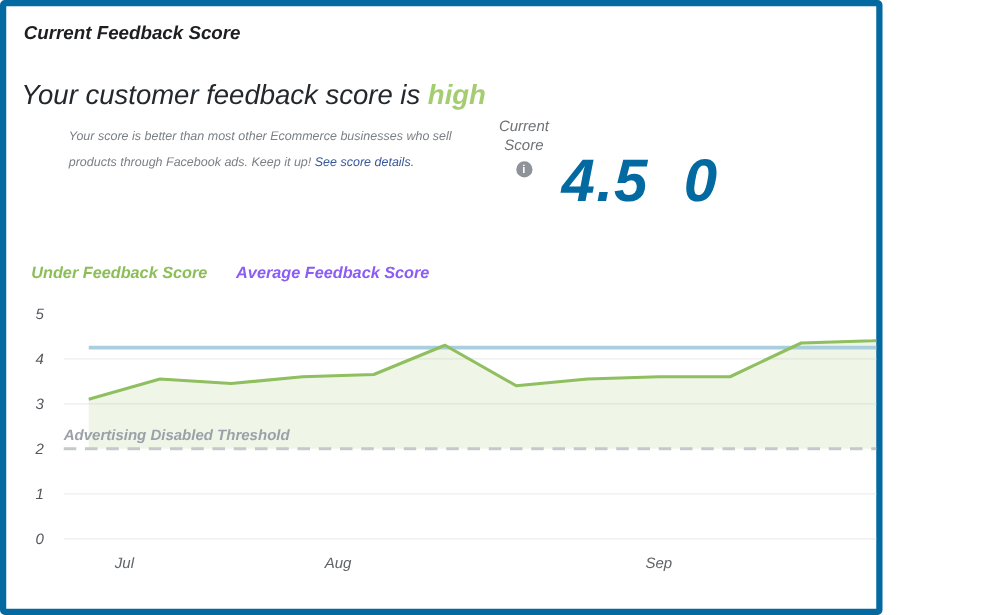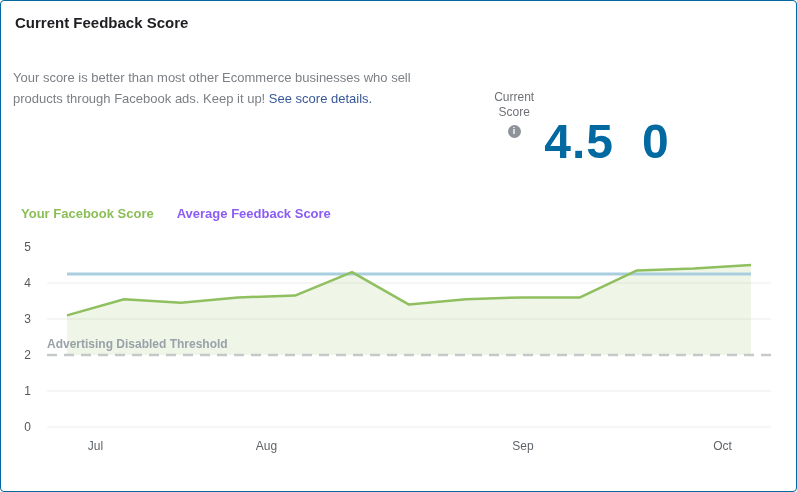--- a/index.html
+++ b/index.html
@@ -1,40 +1,42 @@
 <!DOCTYPE html>
 <html><head>
 <meta charset="utf-8">
 <style>
   * { margin:0; padding:0; box-sizing:border-box; }
   body {
     font-family: "Liberation Sans", sans-serif;
     background:#fff; width:797px; height:492px; overflow:hidden;
   }
   .card {
-    position:relative; width:797px; height:492px;
-    background:#fff; border:1px solid #0369a1; border-radius:4px;
+    position:relative; width:706px; height:492px;
+    background:#fff; border:5px solid #0369a1; border-radius:4px;
     overflow:hidden;
+    font-style:italic;
   }
   .card-title {
     padding:13px 16px 0 14px;
     font-size:15px; font-weight:bold; color:#1c1e21; line-height:18px;
   }
   .header-row {
     display:flex; justify-content:space-between;
     padding:26px 12px 0 12px;
   }
   .headline {
     font-size:22px; font-weight:400; color:#23282d; line-height:28px;
     max-width:460px;
   }
   .headline .status { color:#a3cd70; font-weight:bold; }
   .description {
-    margin-top:9px; font-size:13px; line-height:21px; color:#7c8085;
+    margin-top:9px; font-size:10px; line-height:21px; color:#7c8085;
     max-width:448px;
+    margin-left:38px;
   }
   .description a {
     color:#385898; text-decoration:none; cursor:pointer;
   }
   .stats-row { display:flex; gap:28px; padding-right:12px; }
   .stat {
     width:130px; height:104px; margin-top:4px;
     display:flex; flex-direction:row; align-items:center; text-align:center;
   }
   .stat-label {
@@ -65,41 +67,44 @@
 </style>
 </head>
 <body>
 
 <div class="card">
 
   <div class="card-title">Current Feedback Score</div>
 
   <div class="header-row">
     <div>
+      <div class="headline">
+        <span>Your customer feedback score is </span><span class="status">high</span>
+      </div>
       <div class="description">
         <span>Your score is better than most other Ecommerce businesses who sell products through Facebook ads. Keep it up! </span><a>See score details.</a>
       </div>
     </div>
 
     <div class="stats-row">
       <div class="stat">
         <div class="stat-label">
           <span>Current Score</span>
             <i class="info-icon"></i>
         </div>
         <div class="stat-value">4.5</div>
       </div>
       <div class="stat">
         <div class="stat-value">0</div>
       </div>
     </div>
   </div>
 
   <div class="legend">
-    <span class="legend-your">Your Facebook Score</span>
+    <span class="legend-your">Under Feedback Score</span>
     <span class="legend-avg">Average Feedback Score</span>
   </div>
 
   <div class="chart-wrap">
     <svg id="chart-svg" width="795" height="255">
         <line x1="46" x2="770" y1="47" y2="47" stroke="#ededed" stroke-width="1"></line>
         <line x1="46" x2="770" y1="83" y2="83" stroke="#ededed" stroke-width="1"></line>
         <line x1="46" x2="770" y1="155" y2="155" stroke="#ededed" stroke-width="1"></line>
         <line x1="46" x2="770" y1="191" y2="191" stroke="#ededed" stroke-width="1"></line>
         <text x="30" y="15" text-anchor="end" class="tick">5</text>

